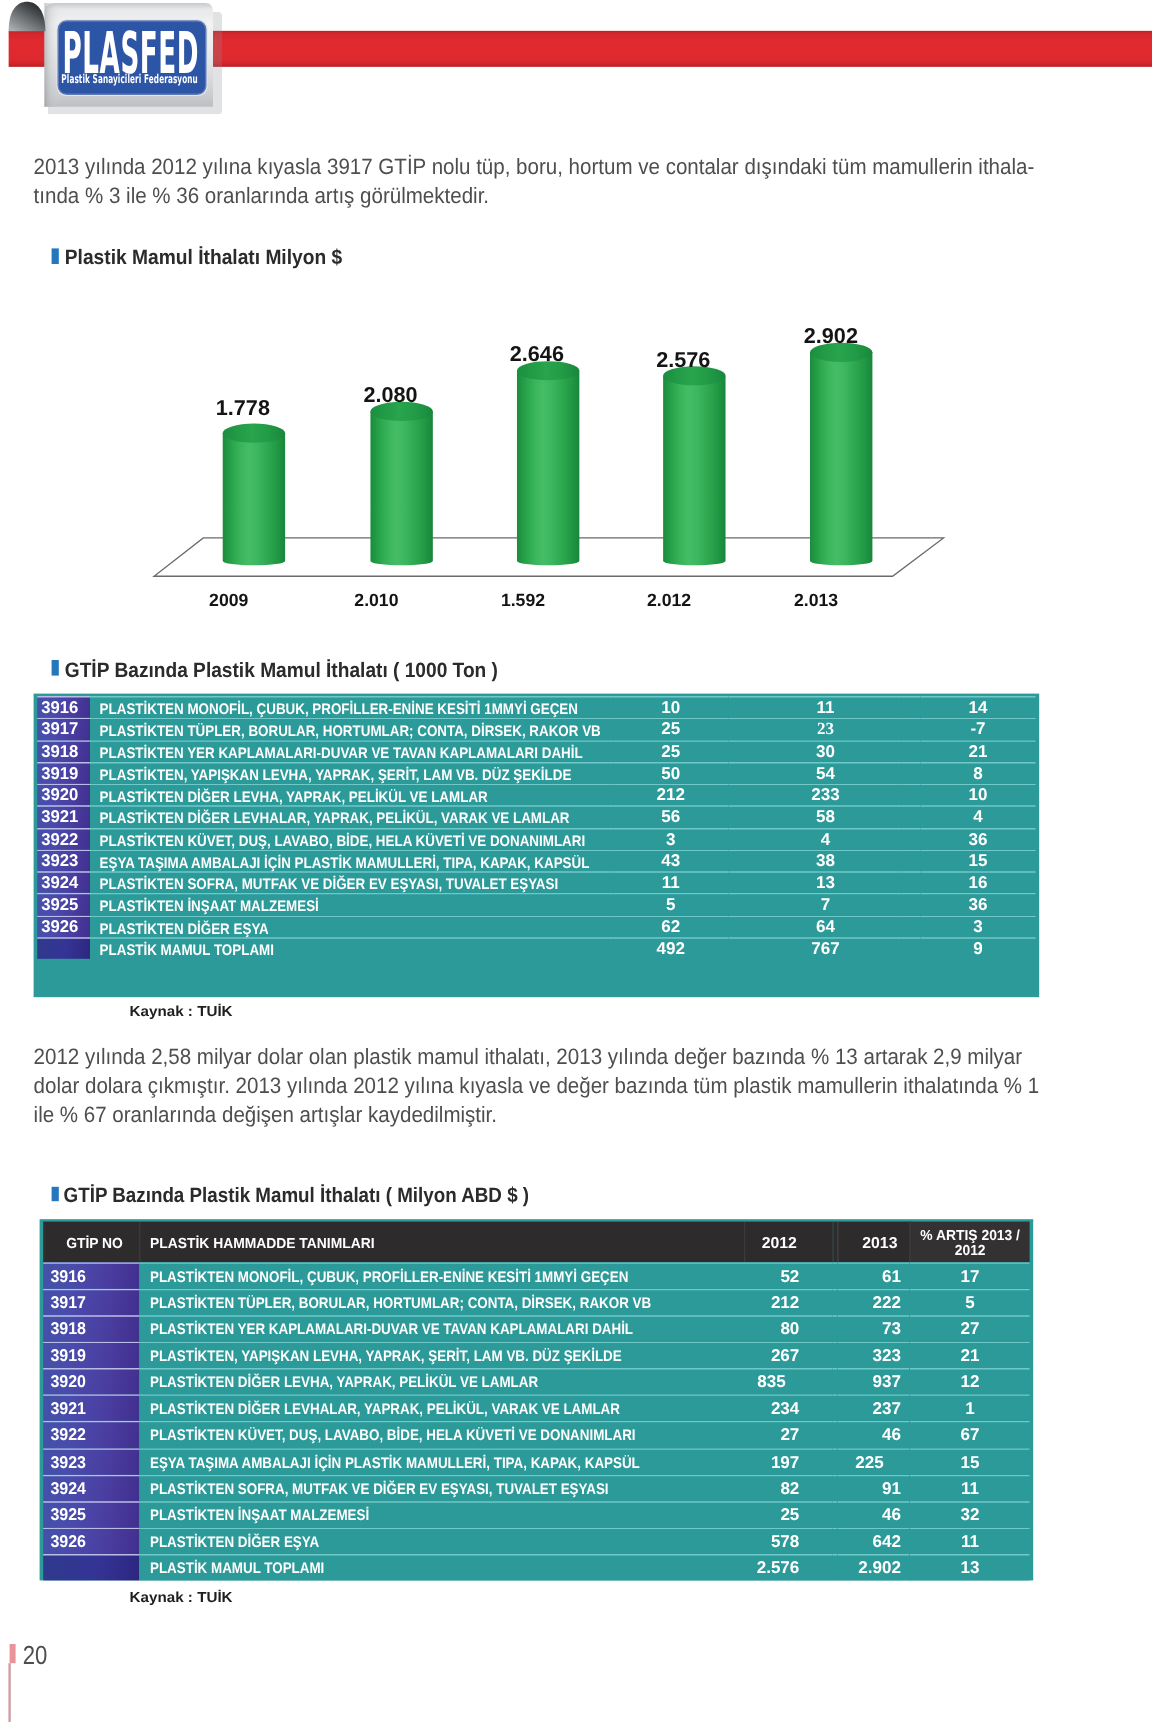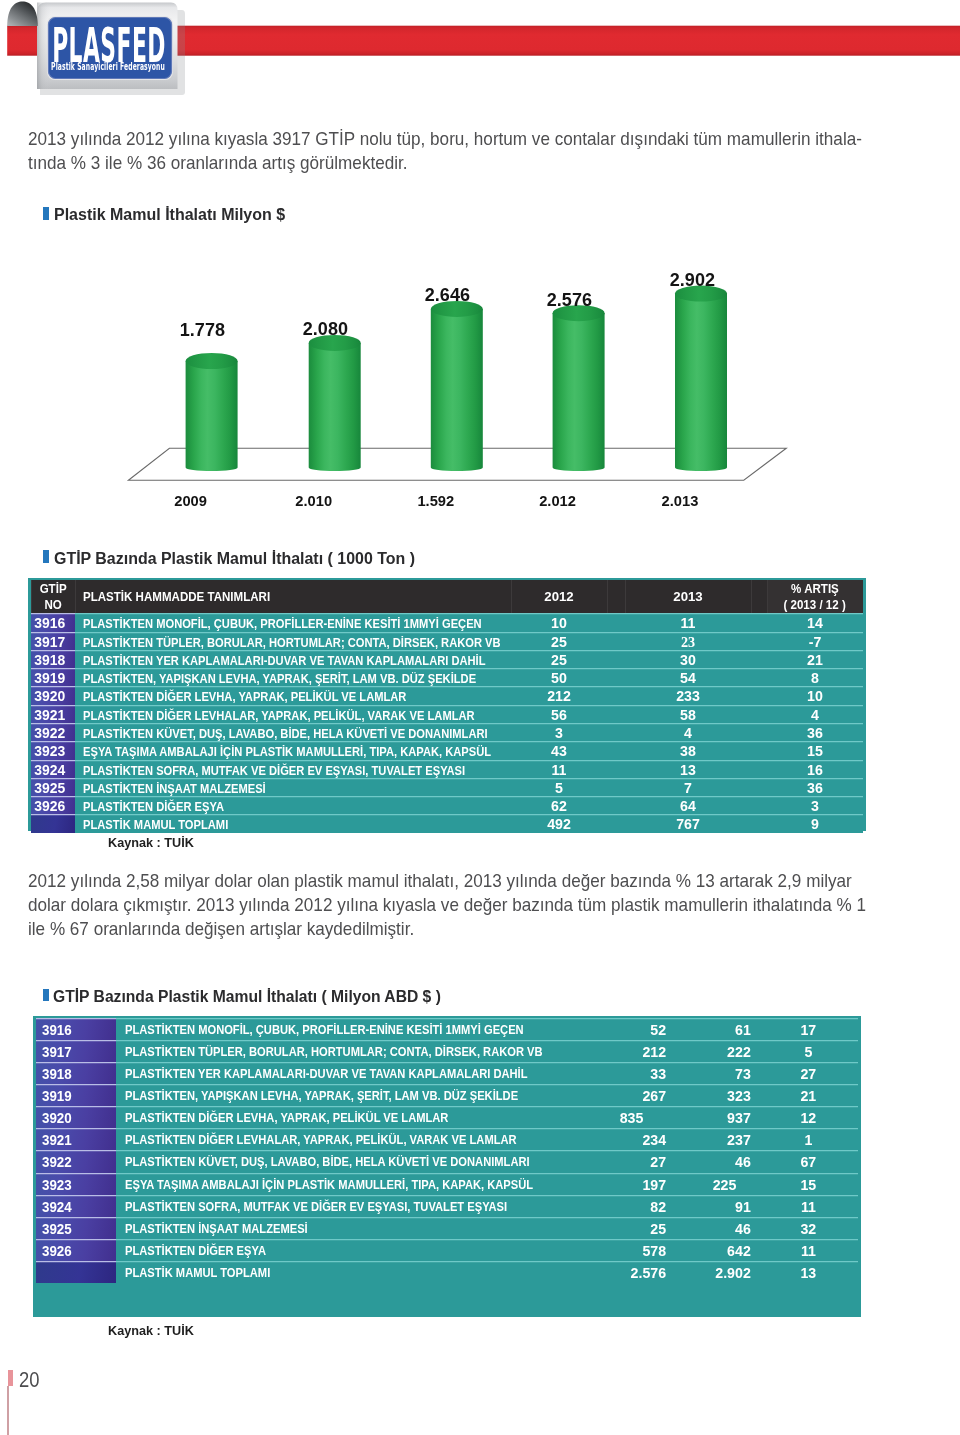--- a/index.html
+++ b/index.html
@@ -175,21 +175,21 @@
       </g>
       <g>
         <path d="M552.6,69.14304000000001 L552.6,223.60000000000002 A26,3.4 0 0 0 604.6,223.60000000000002 L604.6,69.14304000000001 Z" fill="url(#gside)"></path>
         <ellipse cx="578.6" cy="69.14304000000001" rx="26" ry="8" fill="url(#gtop)"></ellipse>
       </g>
       <g>
         <path d="M675,49.59608 L675,223.60000000000002 A26,3.4 0 0 0 727,223.60000000000002 L727,49.59608 Z" fill="url(#gside)"></path>
         <ellipse cx="701" cy="49.59608" rx="26" ry="8" fill="url(#gtop)"></ellipse>
       </g>
     </svg>
-    <div class="bar-label" style="left: 132.6px; top: 78px; width: 140px;"><span class="sxc" style="transform:scaleX(1.008)">1.778</span></div>
+    <div class="bar-label" style="left: 132.6px; top: 88px; width: 140px;"><span class="sxc" style="transform:scaleX(1.008)">1.778</span></div>
     <div class="cat-label" style="left: 120.6px; top: 250.3px; width: 140px;"><span class="sxc" style="transform:scaleX(1.0)">2009</span></div>
     <div class="bar-label" style="left: 255.7px; top: 77.3832px; width: 140px;"><span class="sxc" style="transform:scaleX(1.008)">2.080</span></div>
     <div class="cat-label" style="left: 243.7px; top: 250.3px; width: 140px;"><span class="sxc" style="transform:scaleX(1.0)">2.010</span></div>
     <div class="bar-label" style="left: 377.8px; top: 43.4458px; width: 140px;"><span class="sxc" style="transform:scaleX(1.008)">2.646</span></div>
     <div class="cat-label" style="left: 365.8px; top: 250.3px; width: 140px;"><span class="sxc" style="transform:scaleX(1.0)">1.592</span></div>
     <div class="bar-label" style="left: 499.6px; top: 47.643px; width: 140px;"><span class="sxc" style="transform:scaleX(1.008)">2.576</span></div>
     <div class="cat-label" style="left: 487.6px; top: 250.3px; width: 140px;"><span class="sxc" style="transform:scaleX(1.0)">2.012</span></div>
     <div class="bar-label" style="left: 622px; top: 28.0961px; width: 140px;"><span class="sxc" style="transform:scaleX(1.008)">2.902</span></div>
     <div class="cat-label" style="left: 610px; top: 250.3px; width: 140px;"><span class="sxc" style="transform:scaleX(1.0)">2.013</span></div>
   </div>
@@ -204,29 +204,20 @@
       <colgroup>
         <col style="width: 44.1px;">
         <col style="width: 436.3px;">
         <col style="width: 96px;">
         <col style="width: 18px;">
         <col style="width: 126px;">
         <col style="width: 15.6px;">
         <col style="width: 96.8px;">
       </colgroup>
       <tbody id="tbl1-body">
-        <tr style="height: 33.3px;">
-          <td class="thead-cell" style="text-align: center; font-size: 12.1px; line-height: 15.5px; padding-top: 2px;"><span class="sxc" style="transform:scaleX(0.955)">GTİP</span><br><span class="sxc" style="transform:scaleX(0.955)">NO</span></td>
-          <td class="thead-cell" style="text-align: left; padding-left: 8.4px; font-size: 12.1px; line-height: 15.5px; padding-top: 2px;"><span class="sx" style="transform:scaleX(0.955)">PLASTİK HAMMADDE TANIMLARI</span></td>
-          <td class="thead-cell" style="text-align: center; font-size: 12.1px; line-height: 15.5px; padding-top: 2px;"><span class="sxc" style="transform:scaleX(1);font-size:13.2px">2012</span></td>
-          <td class="thead-cell" style="text-align: center; font-size: 12.1px; line-height: 15.5px; padding-top: 2px;"></td>
-          <td class="thead-cell" style="text-align: center; font-size: 12.1px; line-height: 15.5px; padding-top: 2px;"><span class="sxc" style="transform:scaleX(1);font-size:13.2px">2013</span></td>
-          <td class="thead-cell" style="text-align: center; font-size: 12.1px; line-height: 15.5px; padding-top: 2px;"></td>
-          <td class="thead-cell last" style="text-align: center; font-size: 12.1px; line-height: 15.5px; padding-top: 2px;"><span class="sxc" style="transform:scaleX(0.955)">% ARTIŞ</span><br><span class="sxc" style="transform:scaleX(0.955)">( 2013 / 12 )</span></td>
-        </tr>
         <tr style="height: 18.28px;">
           <td class="gtip-cell" style="font-size: 14.2px; line-height: 0; height: 18.28px; padding-right: 5px;">
             <div class="cellbox" style="height:18.28px;line-height:21.880000000000003px"><span class="sxc" style="transform:scaleX(0.98)">3916</span></div>
           </td>
           <td class="name-cell" style="font-size: 12.8px; line-height: 0; height: 18.28px; padding-left: 8.4px;">
             <div class="cellbox" style="height:18.28px;line-height:21.880000000000003px"><span class="sx" style="transform:scaleX(0.872)">PLASTİKTEN MONOFİL, ÇUBUK, PROFİLLER-ENİNE KESİTİ 1MMYİ GEÇEN</span></div>
           </td>
           <td class="num-cell" style="font-size: 14.2px; line-height: 0; height: 18.28px;">
             <div class="cellbox" style="height:18.28px;line-height:21.880000000000003px"><span class="sxc" style="transform:scaleX(1)">10</span></div>
           </td>
@@ -467,20 +458,29 @@
       <colgroup>
         <col style="width: 80.7px;">
         <col style="width: 503.4px;">
         <col style="width: 74.6px;">
         <col style="width: 4px;">
         <col style="width: 60px;">
         <col style="width: 0.1px;">
         <col style="width: 100px;">
       </colgroup>
       <tbody id="tbl2-body">
+        <tr style="height: 34px;">
+          <td class="thead-cell" style="text-align: left; padding-left: 18.5px; font-size: 12.1px; line-height: 13.2px; padding-top: 2px;"><span class="sxc" style="transform:scaleX(0.955)">GTİP NO</span></td>
+          <td class="thead-cell" style="text-align: left; padding-left: 8.4px; font-size: 12.1px; line-height: 13.2px; padding-top: 2px;"><span class="sx" style="transform:scaleX(0.955)">PLASTİK HAMMADDE TANIMLARI</span></td>
+          <td class="thead-cell" style="text-align: right; padding-right: 30.2px; font-size: 12.1px; line-height: 13.2px; padding-top: 2px;"><span class="sxr" style="transform:scaleX(1);font-size:13.2px">2012</span></td>
+          <td class="thead-cell" style="text-align: center; font-size: 12.1px; line-height: 13.2px; padding-top: 2px;"></td>
+          <td class="thead-cell" style="text-align: right; padding-right: 10.4px; font-size: 12.1px; line-height: 13.2px; padding-top: 2px;"><span class="sxr" style="transform:scaleX(1);font-size:13.2px">2013</span></td>
+          <td class="thead-cell" style="text-align: center; font-size: 12.1px; line-height: 13.2px; padding-top: 2px;"></td>
+          <td class="thead-cell last" style="text-align: center; font-size: 12.1px; line-height: 13.2px; padding-top: 2px;"><span class="sxc" style="transform:scaleX(0.955)">% ARTIŞ 2013 /</span><br><span class="sxc" style="transform:scaleX(0.955)">2012</span></td>
+        </tr>
         <tr style="height: 22.05px;">
           <td class="gtip-cell" style="font-size: 14.2px; line-height: 0; height: 22.05px; text-align: left; padding-left: 6.5px;">
             <div class="cellbox" style="height:22.05px;line-height:24.05px"><span class="sx" style="transform:scaleX(0.94)">3916</span></div>
           </td>
           <td class="name-cell" style="font-size: 12.8px; line-height: 0; height: 22.05px; padding-left: 8.4px;">
             <div class="cellbox" style="height:22.05px;line-height:24.05px"><span class="sx" style="transform:scaleX(0.872)">PLASTİKTEN MONOFİL, ÇUBUK, PROFİLLER-ENİNE KESİTİ 1MMYİ GEÇEN</span></div>
           </td>
           <td class="num-cell" style="font-size: 14.2px; line-height: 0; height: 22.05px; text-align: right; padding-right: 28.2px;">
             <div class="cellbox" style="height:22.05px;line-height:24.05px"><span class="sxr" style="transform:scaleX(1)">52</span></div>
           </td>
@@ -513,21 +513,21 @@
           </td>
         </tr>
         <tr style="height: 22.05px;">
           <td class="gtip-cell" style="font-size: 14.2px; line-height: 0; height: 22.05px; text-align: left; padding-left: 6.5px;">
             <div class="cellbox" style="height:22.05px;line-height:24.05px"><span class="sx" style="transform:scaleX(0.94)">3918</span></div>
           </td>
           <td class="name-cell" style="font-size: 12.8px; line-height: 0; height: 22.05px; padding-left: 8.4px;">
             <div class="cellbox" style="height:22.05px;line-height:24.05px"><span class="sx" style="transform:scaleX(0.872)">PLASTİKTEN YER KAPLAMALARI-DUVAR VE TAVAN KAPLAMALARI DAHİL</span></div>
           </td>
           <td class="num-cell" style="font-size: 14.2px; line-height: 0; height: 22.05px; text-align: right; padding-right: 28.2px;">
-            <div class="cellbox" style="height:22.05px;line-height:24.05px"><span class="sxr" style="transform:scaleX(1)">33</span></div>
+            <div class="cellbox" style="height:22.05px;line-height:24.05px"><span class="sxr" style="transform:scaleX(1)">80</span></div>
           </td>
           <td class="num-cell" style="font-size: 14.2px; line-height: 0; height: 22.05px;"></td>
           <td class="num-cell" style="font-size: 14.2px; line-height: 0; height: 22.05px; text-align: right; padding-right: 7.5px;">
             <div class="cellbox" style="height:22.05px;line-height:24.05px"><span class="sxr" style="transform:scaleX(1)">73</span></div>
           </td>
           <td class="num-cell" style="font-size: 14.2px; line-height: 0; height: 22.05px;"></td>
           <td class="num-cell" style="font-size: 14.2px; line-height: 0; height: 22.05px;">
             <div class="cellbox" style="height:22.05px;line-height:24.05px"><span class="sxc" style="transform:scaleX(1)">27</span></div>
           </td>
         </tr>
@@ -550,21 +550,21 @@
             <div class="cellbox" style="height:22.05px;line-height:24.05px"><span class="sxc" style="transform:scaleX(1)">21</span></div>
           </td>
         </tr>
         <tr style="height: 22.05px;">
           <td class="gtip-cell" style="font-size: 14.2px; line-height: 0; height: 22.05px; text-align: left; padding-left: 6.5px;">
             <div class="cellbox" style="height:22.05px;line-height:24.05px"><span class="sx" style="transform:scaleX(0.94)">3920</span></div>
           </td>
           <td class="name-cell" style="font-size: 12.8px; line-height: 0; height: 22.05px; padding-left: 8.4px;">
             <div class="cellbox" style="height:22.05px;line-height:24.05px"><span class="sx" style="transform:scaleX(0.872)">PLASTİKTEN DİĞER LEVHA, YAPRAK, PELİKÜL VE LAMLAR</span></div>
           </td>
-          <td class="num-cell" style="font-size: 14.2px; line-height: 0; height: 22.05px; text-align: left; padding-right: 28.2px;">
+          <td class="num-cell" style="font-size: 14.2px; line-height: 0; height: 22.05px; text-align: center; padding-right: 28.2px;">
             <div class="cellbox" style="height:22.05px;line-height:24.05px"><span class="sxr" style="transform:scaleX(1)">835</span></div>
           </td>
           <td class="num-cell" style="font-size: 14.2px; line-height: 0; height: 22.05px;"></td>
           <td class="num-cell" style="font-size: 14.2px; line-height: 0; height: 22.05px; text-align: right; padding-right: 7.5px;">
             <div class="cellbox" style="height:22.05px;line-height:24.05px"><span class="sxr" style="transform:scaleX(1)">937</span></div>
           </td>
           <td class="num-cell" style="font-size: 14.2px; line-height: 0; height: 22.05px;"></td>
           <td class="num-cell" style="font-size: 14.2px; line-height: 0; height: 22.05px;">
             <div class="cellbox" style="height:22.05px;line-height:24.05px"><span class="sxc" style="transform:scaleX(1)">12</span></div>
           </td>

